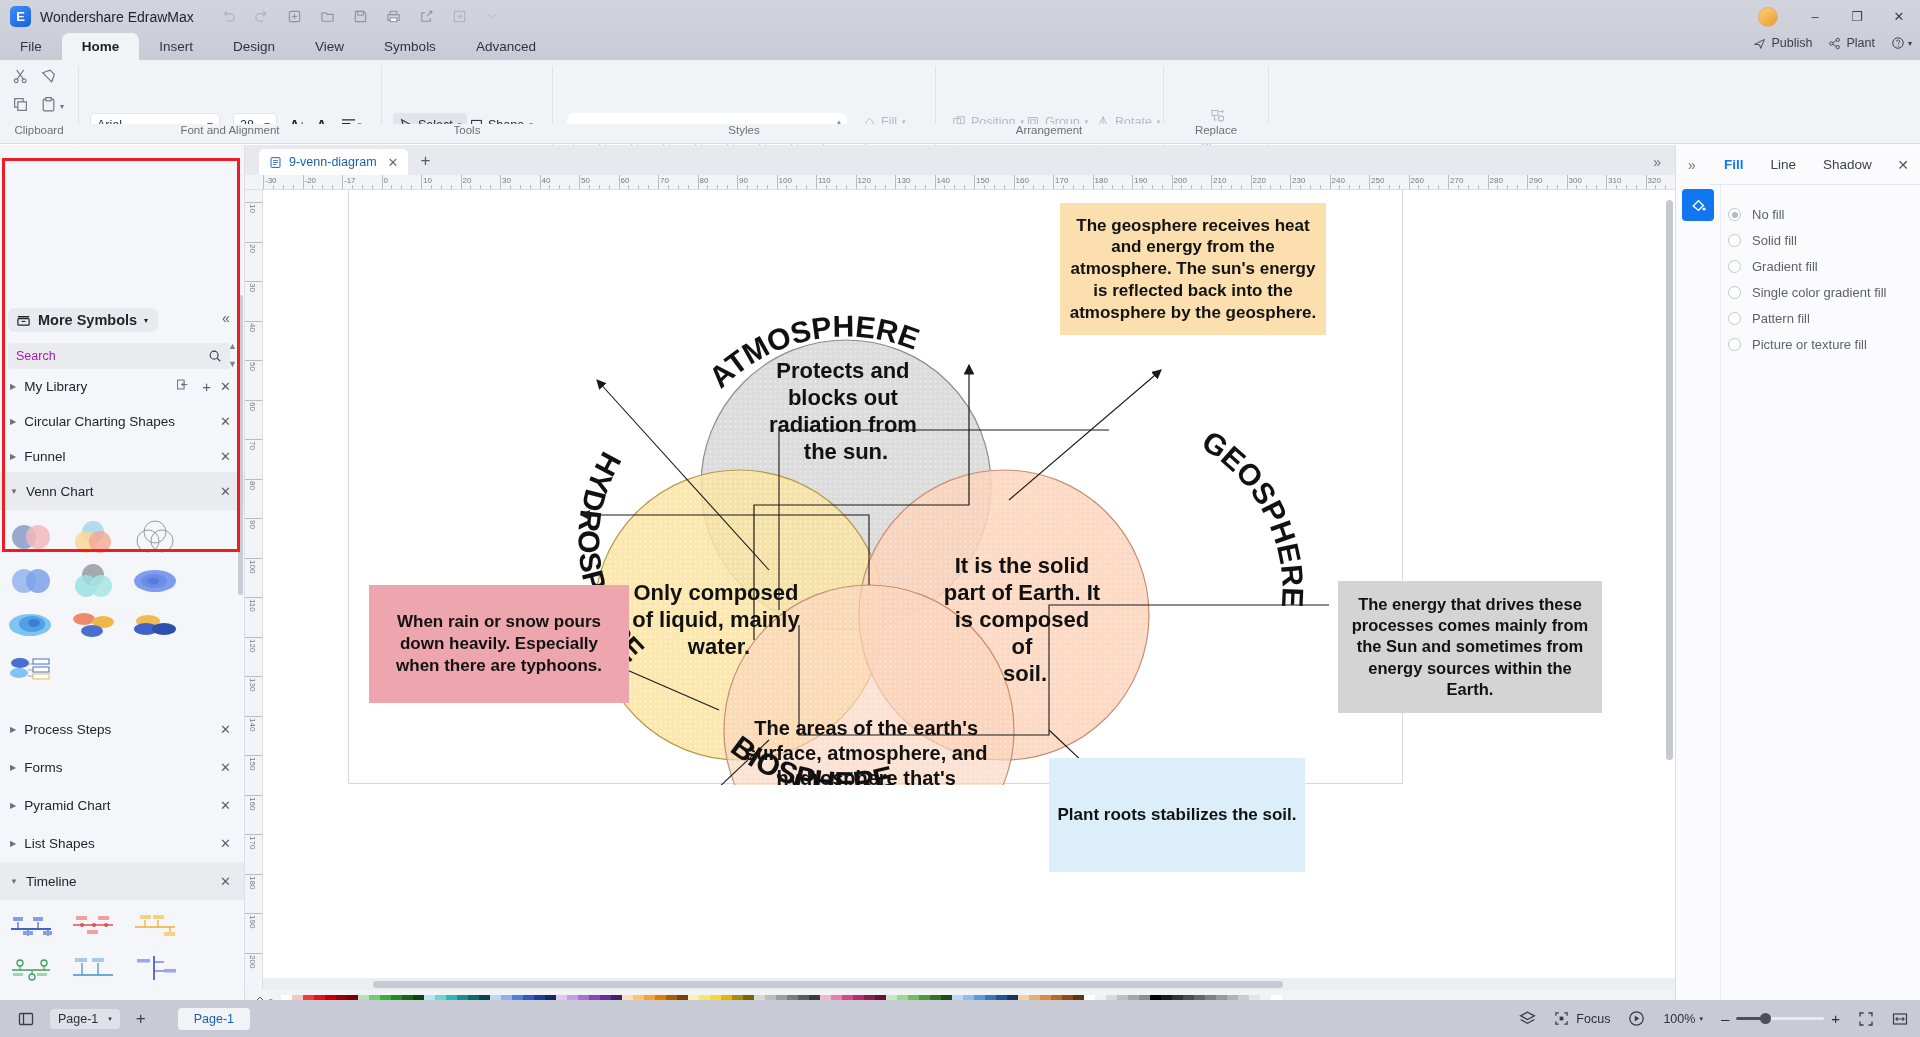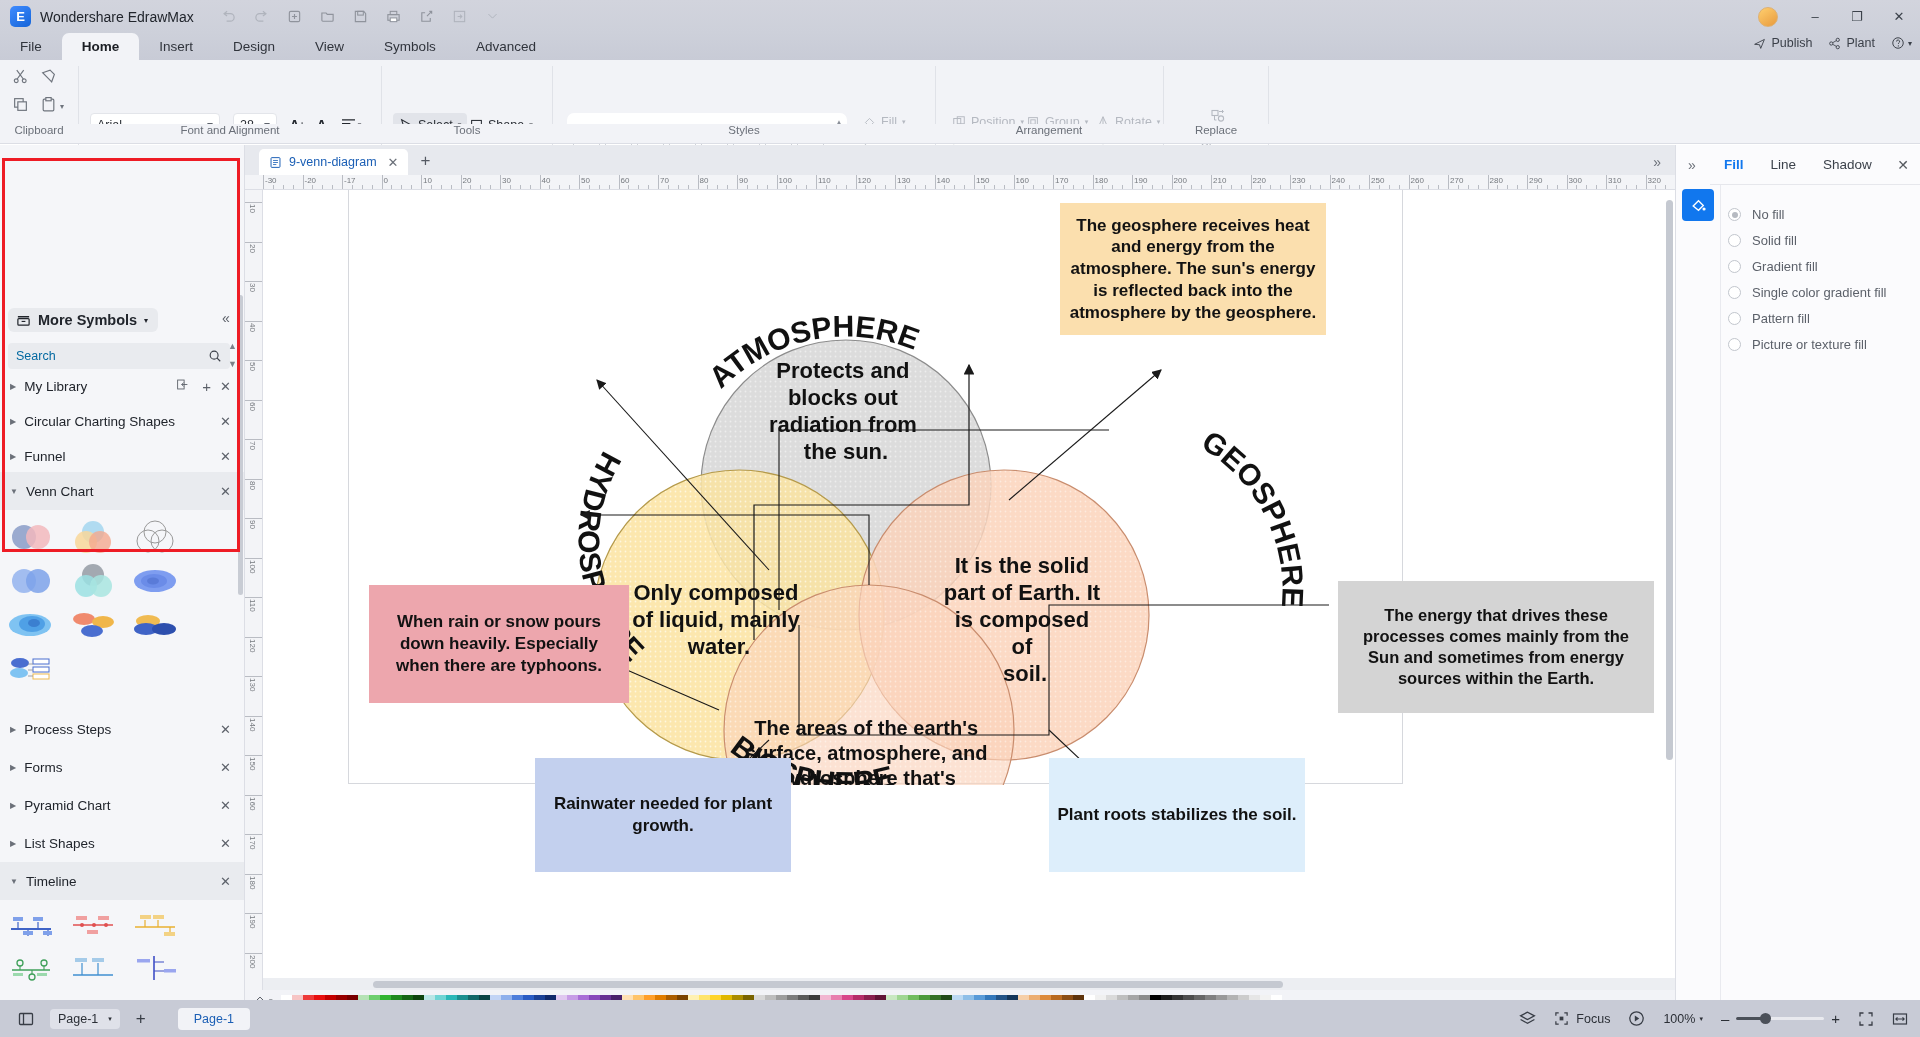--- a/index.html
+++ b/index.html
@@ -129,21 +129,21 @@
   }
   #ms-label { font-size: 14.5px; font-weight: bold; color: #21252c; }
   #collapse-btn {
     position: absolute; left: 222px; top: 165px; color: #5c616a; font-size: 14px;
   }
   #searchbox {
     position: absolute; left: 8px; top: 198px; width: 222px; height: 26px;
     background: #e9ebef; border-radius: 4px; display: flex; align-items: center;
     padding: 0 8px; justify-content: space-between;
   }
-  #search-ph { font-size: 12.5px; color: #0369a1; }
+  #search-ph { font-size: 12.5px; color: #a21caf; }
   #scroll-arrows {
     position: absolute; left: 228px; top: 196px; display:flex; flex-direction:column; gap:8px;
     color: #7c818a; font-size: 9px;
   }
   .lib-row {
     position: absolute; left: 0; width: 245px; height: 38px;
     display: flex; align-items: center; font-size: 13.5px; color: #21252c;
   }
   .lib-row.open { background: #e9ebef; }
   .lib-tri { margin-left: 10px; margin-right: 8px; font-size: 8px; color: #6b7079; }
@@ -1195,23 +1195,22 @@
         </text>
       </svg>
 
 
       <div class="tbox" style="left:711px;top:18px;width:266px;height:132px;background:#fbdfae;font-size:17px">The geosphere receives heat and energy from the atmosphere. The sun's energy is reflected back into the atmosphere by the geosphere.</div>
 
 
 
       <div class="tbox" style="left:20px;top:400px;width:260px;height:118px;background:#eda6ad;font-size:17px">When rain or snow pours down heavily. Especially when there are typhoons.</div>
 
-      <div class="tbox" style="left:989px;top:396px;width:316px;height:132px;background:#d4d4d4;font-size:16.5px">The energy that drives these processes comes mainly from the Sun and sometimes from energy sources within the Earth.</div>
-
-      <div class="tbox" style="left:186px;top:573px;width:256px;height:114px;background:#c3d0ee;font-size:17px">Rainwater needed for plant growth.</div>
+      <div class="tbox" style="left:989px;top:396px;width:264px;height:132px;background:#d4d4d4;font-size:16.5px">The energy that drives these processes comes mainly from the Sun and sometimes from energy sources within the Earth.</div>
+
 
       <div class="tbox" style="left:700px;top:573px;width:256px;height:114px;background:#ddeefb;font-size:17px">Plant roots stabilizes the soil.</div>
     </div>
 
     <div id="cv-scroll-v"></div>
   </div>
 
   <div id="cv-hbar">
     <div id="cv-hthumb"></div>
   </div>

